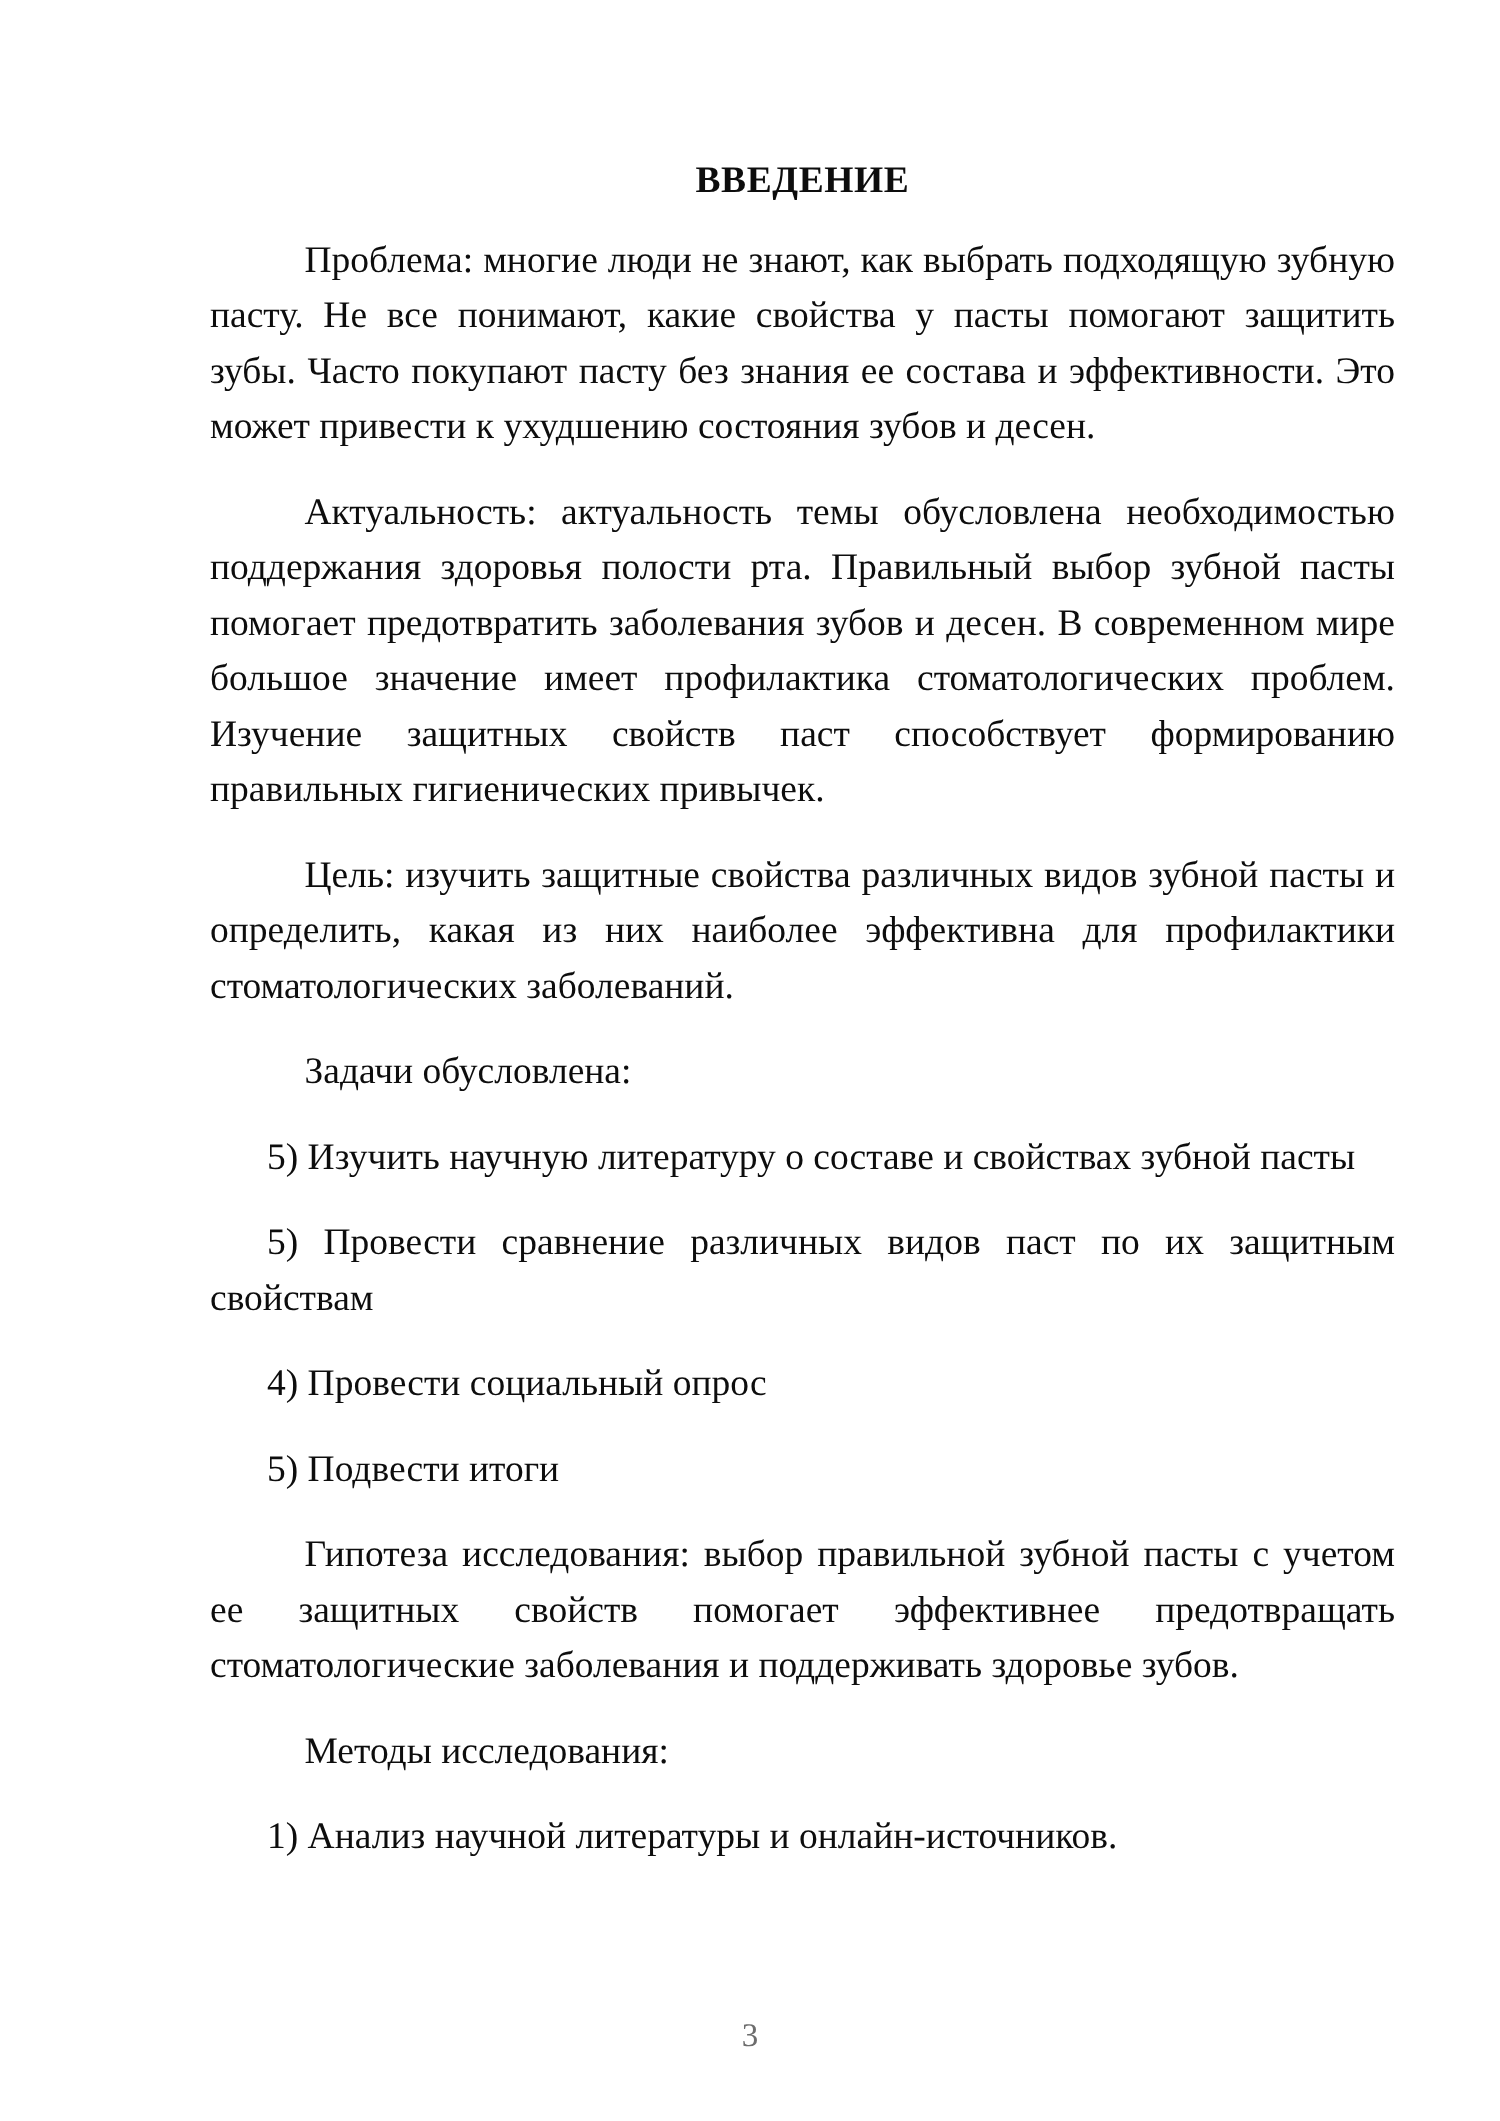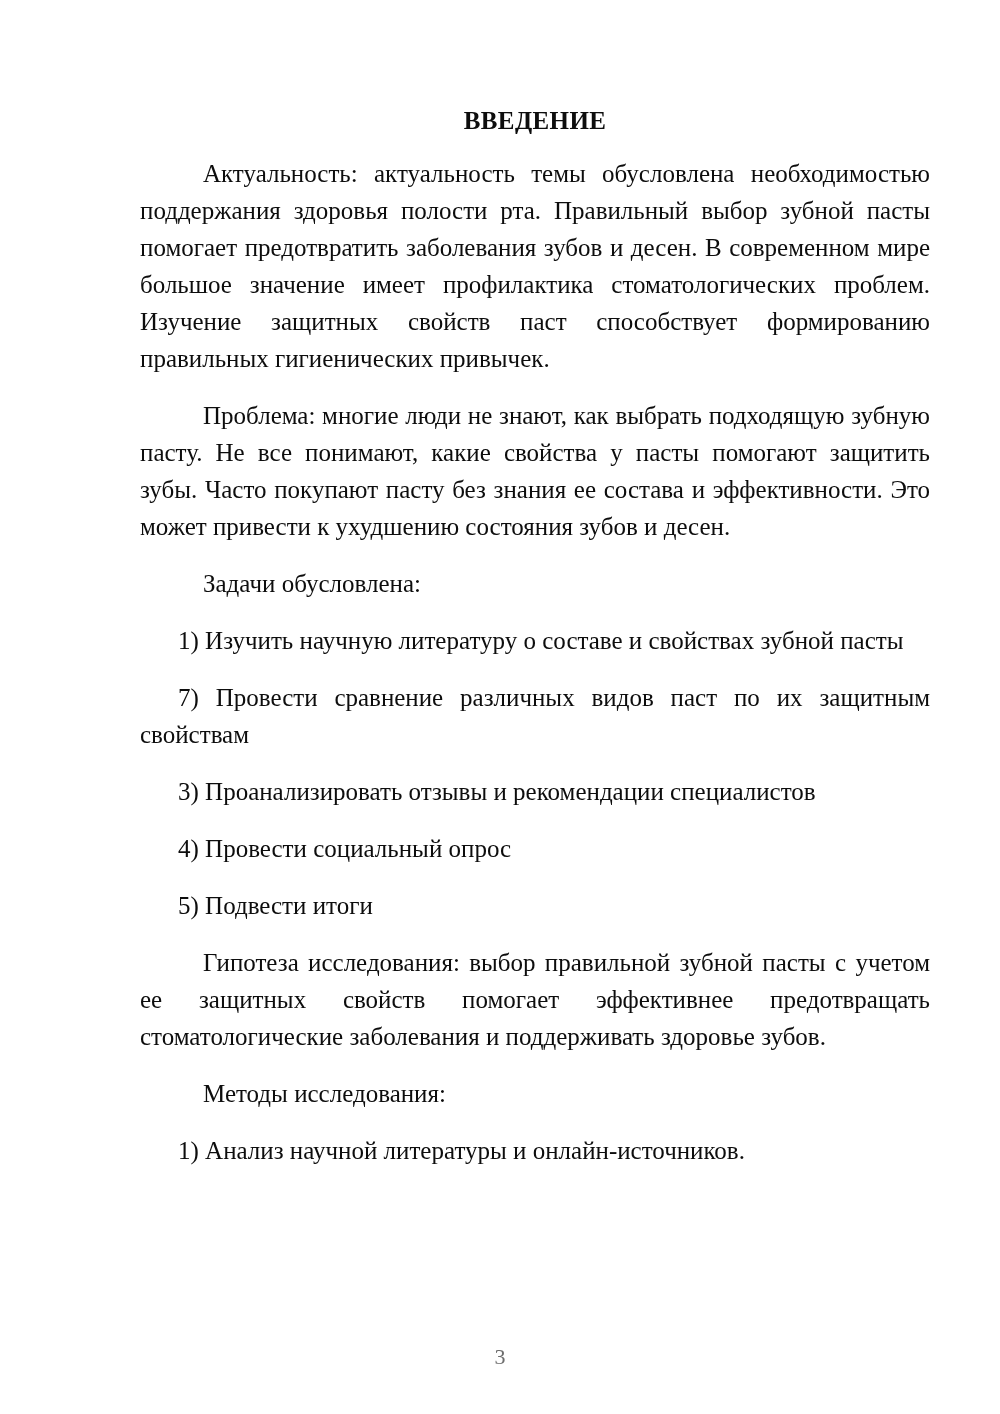--- a/index.html
+++ b/index.html
@@ -59,26 +59,26 @@
   }
 </style>
 </head>
 <body>
 
 <div class="page">
 
   <div class="content">
     <h1 class="doc-title">ВВЕДЕНИЕ</h1>
 
+    <p class="para">Проблема: многие люди не знают, как выбрать подходящую зубную пасту. Не все понимают, какие свойства у пасты помогают защитить зубы. Часто покупают пасту без знания ее состава и эффективности. Это может привести к ухудшению состояния зубов и десен.</p>
     <p class="para">Актуальность: актуальность темы обусловлена необходимостью поддержания здоровья полости рта. Правильный выбор зубной пасты помогает предотвратить заболевания зубов и десен. В современном мире большое значение имеет профилактика стоматологических проблем. Изучение защитных свойств паст способствует формированию правильных гигиенических привычек.</p>
-    <p class="para">Проблема: многие люди не знают, как выбрать подходящую зубную пасту. Не все понимают, какие свойства у пасты помогают защитить зубы. Часто покупают пасту без знания ее состава и эффективности. Это может привести к ухудшению состояния зубов и десен.</p>
+    <p class="para">Цель: изучить защитные свойства различных видов зубной пасты и определить, какая из них наиболее эффективна для профилактики стоматологических заболеваний.</p>
     <p class="para">Задачи обусловлена:</p>
-    <p class="para listitem">1) Изучить научную литературу о составе и свойствах зубной пасты</p>
-    <p class="para listitem">7) Провести сравнение различных видов паст по их защитным свойствам</p>
-    <p class="para listitem">3) Проанализировать отзывы и рекомендации специалистов</p>
+    <p class="para listitem">5) Изучить научную литературу о составе и свойствах зубной пасты</p>
+    <p class="para listitem">5) Провести сравнение различных видов паст по их защитным свойствам</p>
     <p class="para listitem">4) Провести социальный опрос</p>
     <p class="para listitem">5) Подвести итоги</p>
     <p class="para">Гипотеза исследования: выбор правильной зубной пасты с учетом ее защитных свойств помогает эффективнее предотвращать стоматологические заболевания и поддерживать здоровье зубов.</p>
     <p class="para">Методы исследования:</p>
     <p class="para listitem">1) Анализ научной литературы и онлайн-источников.</p>
   </div>
 
   <div class="page-number">3</div>
 
 </div>

